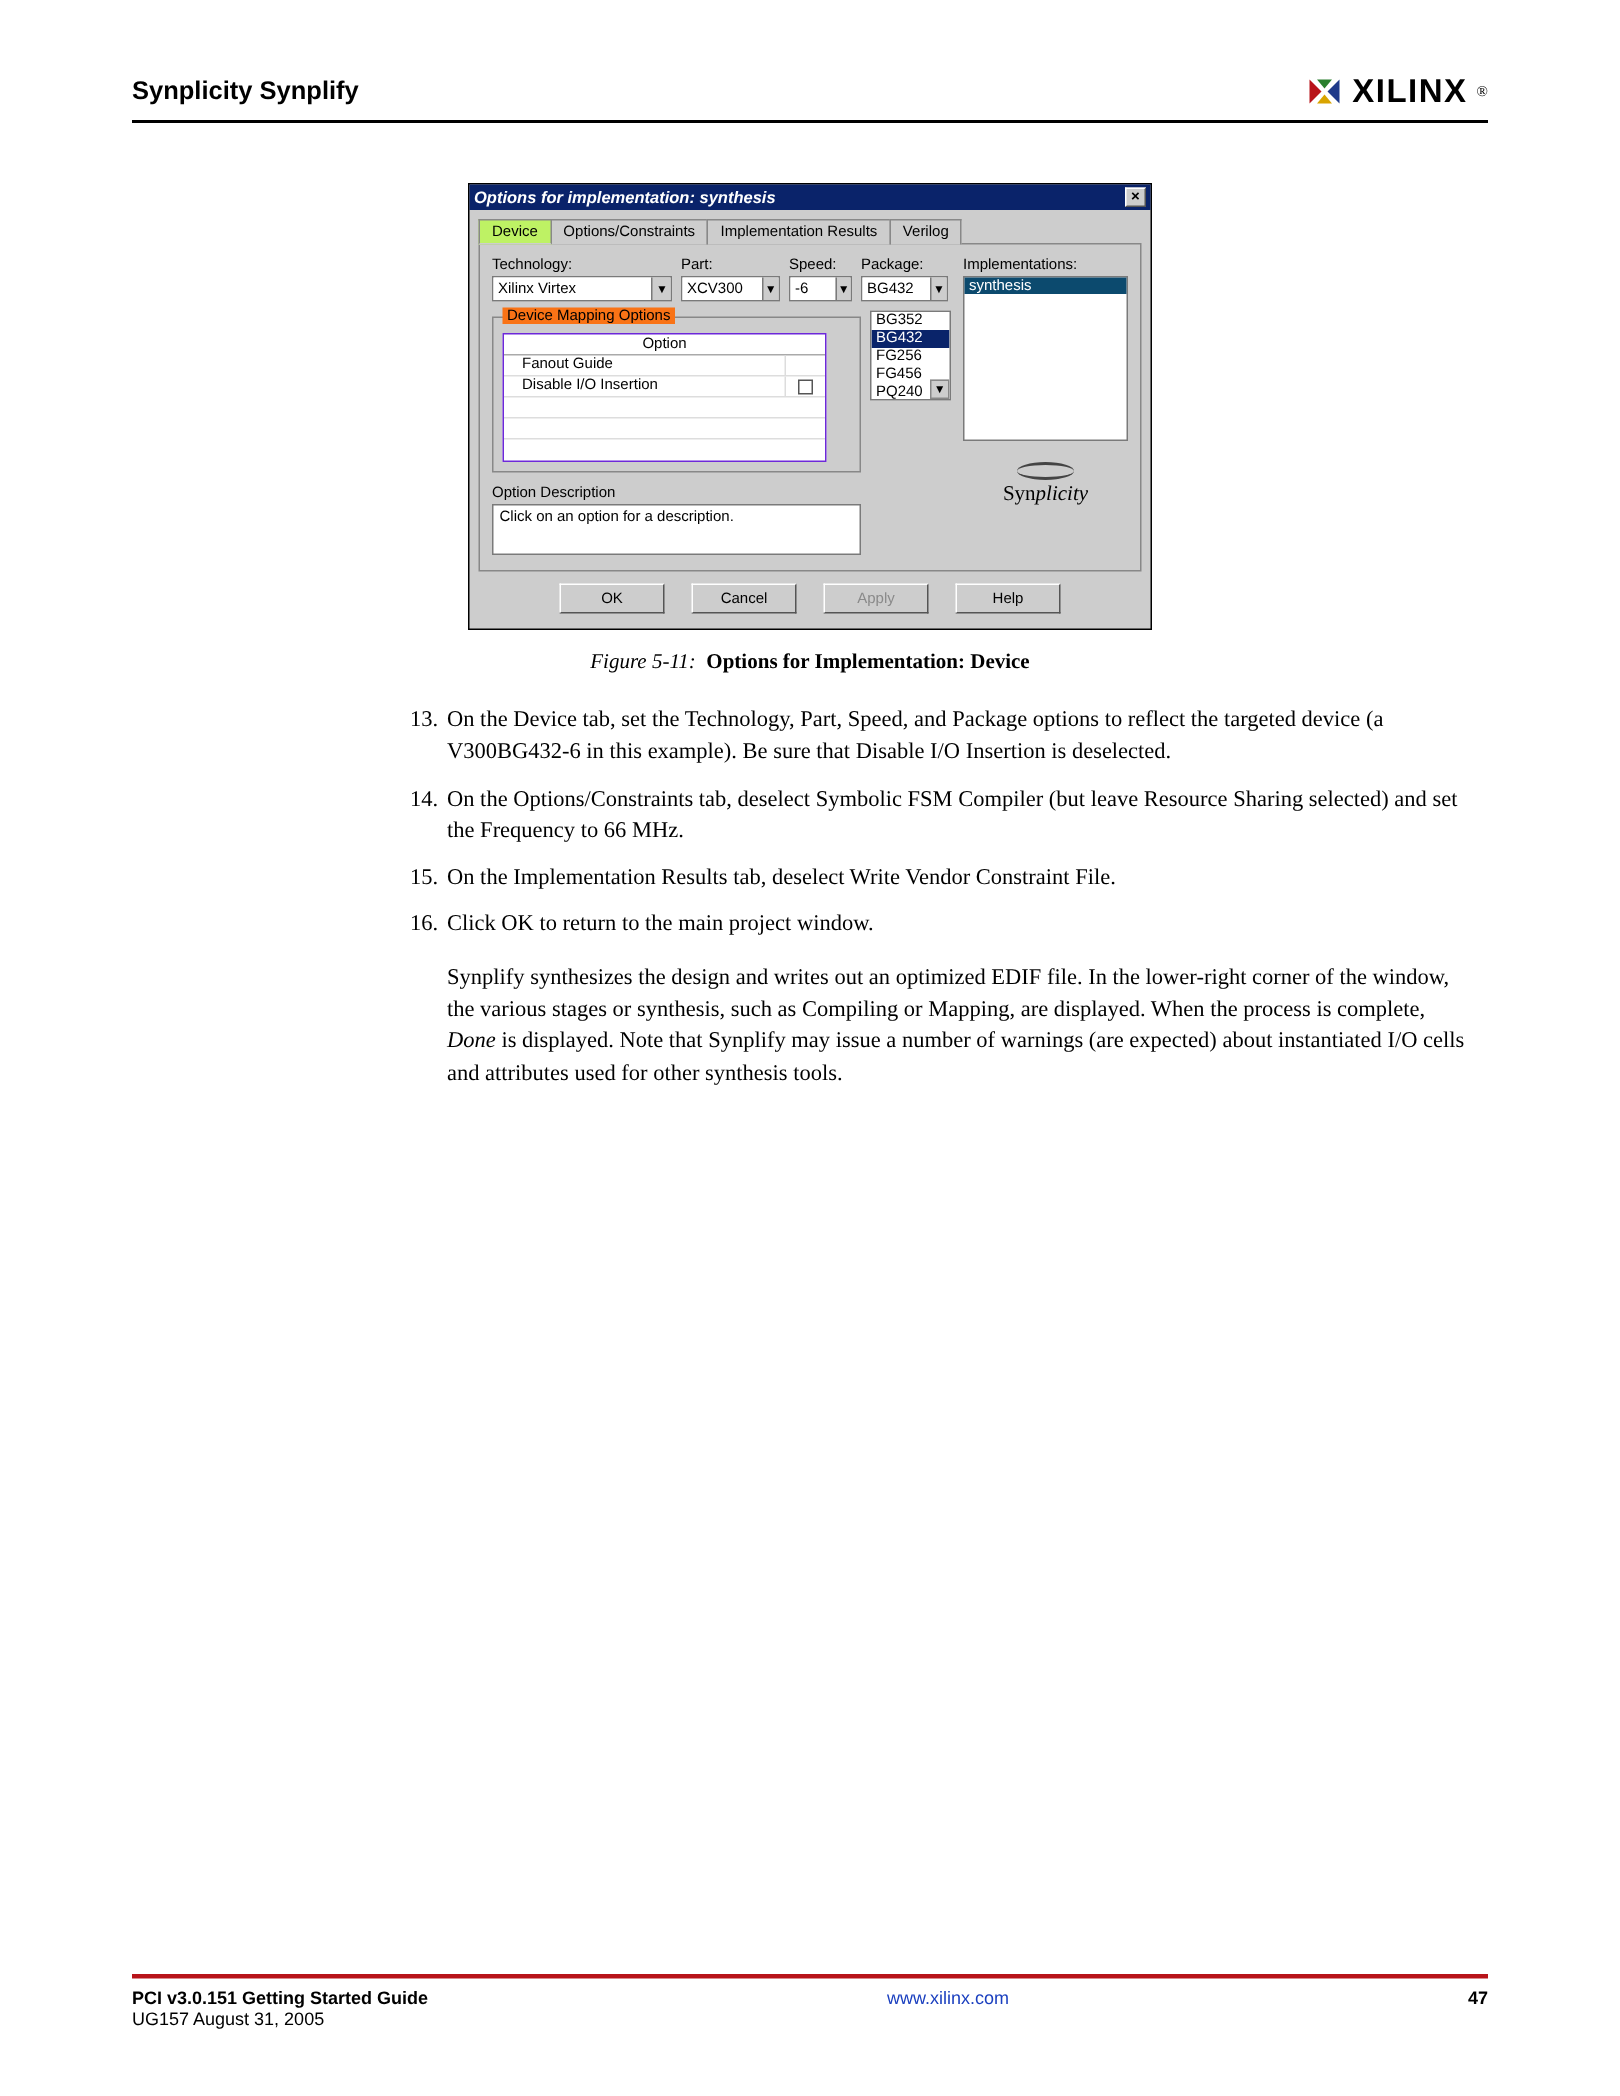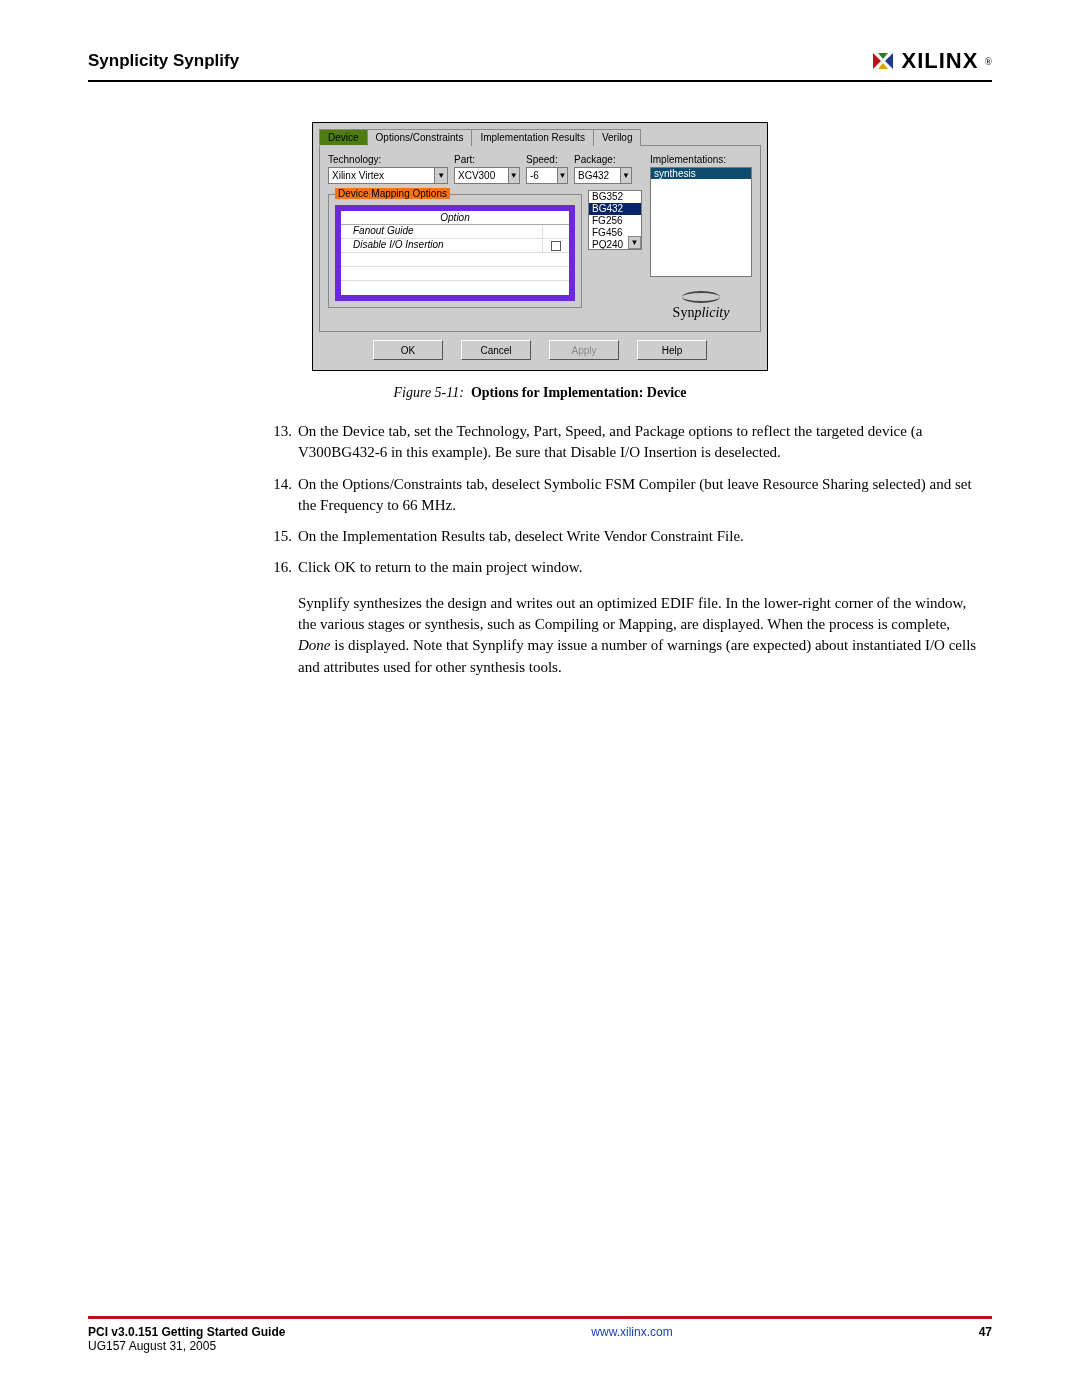--- a/index.html
+++ b/index.html
@@ -56,21 +56,21 @@
     color:#000; font-weight:700; font-style: normal; font-size:10px;
   }
   .tabs { display: flex; margin: 6px 6px 0 6px; }
   .tab {
     padding: 2px 8px;
     background: #cdcdcd;
     border: 1px solid #888; border-bottom: none;
     margin-right: -1px;
     font-size: 10px;
   }
-  .tab.active { background:#4d7c0f; border-bottom:1px solid #cdcdcd; position:relative; z-index:2; }
+  .tab.active { background:#bef264; border-bottom:1px solid #cdcdcd; position:relative; z-index:2; }
   .dialog-body {
     display:flex; gap:8px; padding: 8px 8px 10px 8px;
     border: 1px solid #888; margin: -1px 6px 0 6px;
     background:#cdcdcd;
   }
   .left { flex: 1; }
   .right { width: 110px; }
   .row { display:flex; gap:6px; align-items:flex-end; margin-bottom: 6px; }
   .col { display:flex; flex-direction:column; }
   .lbl { font-size:10px; margin-bottom:2px; }
@@ -96,21 +96,21 @@
     background:#cdcdcd; border:1px solid #888; font-size:8px;
     display:flex; align-items:center; justify-content:center;
   }
   .groupbox {
     border:1px solid #888; padding: 10px 6px 6px; margin-top:4px; position:relative;
   }
   .groupbox .legend {
     position:absolute; top:-7px; left:6px; background:#f97316; padding:0 3px; font-size:10px;
   }
   .opts-table {
-    background:#fff; border:6px solid #6d28d9; width:240px; font-size:10px;font-style:italic;
+    background:#fff; border:1px solid #6d28d9; width:216px; font-size:10px;
   }
   .opts-table .hdr { text-align:center; border-bottom:1px solid #aaa; padding:1px 0; }
   .opts-table .trow { display:flex; border-bottom:1px solid #ddd; height:14px; }
   .opts-table .c1 { flex:1; padding:0 12px; border-right:1px solid #ddd; }
   .opts-table .c2 { width:26px; display:flex; align-items:center; justify-content:center; }
   .chk { width:10px; height:10px; border:1px solid #555; background:#fff; }
   .opt-desc { margin-top:8px; }
   .descbox { background:#fff; border:1px solid #7a7a7a; height:34px; padding:2px 4px; font-size:10px; }
   .impl-title { font-size:10px; margin-bottom:2px; }
   .impl-box {
@@ -164,20 +164,24 @@
           <path d="M7 18 L17 18 L12 12 Z" fill="#d9a400"></path>
         </svg>
     </span>
     <span class="x-blk">XILINX</span>
     <span class="reg">®</span>
   </div>
 </div>
 
 <div class="dialog-wrap">
   <div class="dialog">
+    <div class="titlebar">
+      <span>Options for implementation: synthesis</span>
+      <span class="closebox">×</span>
+    </div>
     <div class="tabs">
       <div class="tab active">Device</div>
       <div class="tab">Options/Constraints</div>
       <div class="tab">Implementation Results</div>
       <div class="tab">Verilog</div>
     </div>
     <div class="dialog-body">
       <div class="left">
         <div class="row">
           <div class="col" style="width:120px">
@@ -223,20 +227,24 @@
                   <div class="c1">Disable I/O Insertion</div>
                   <div class="c2">
                       <span class="chk"></span>
                     </div>
                 </div>
                 <div class="trow"></div>
                 <div class="trow"></div>
                 <div class="trow" style="border-bottom:none"></div>
               </div>
             </div>
+            <div class="opt-desc">
+              <div class="lbl">Option Description</div>
+              <div class="descbox">Click on an option for a description.</div>
+            </div>
           </div>
           <div class="listbox">
             <div class="opt">BG352</div>
             <div class="opt sel">BG432</div>
             <div class="opt">FG256</div>
             <div class="opt">FG456</div>
             <div class="opt">PQ240</div>
             <div class="scroll">▼</div>
           </div>
         </div>

